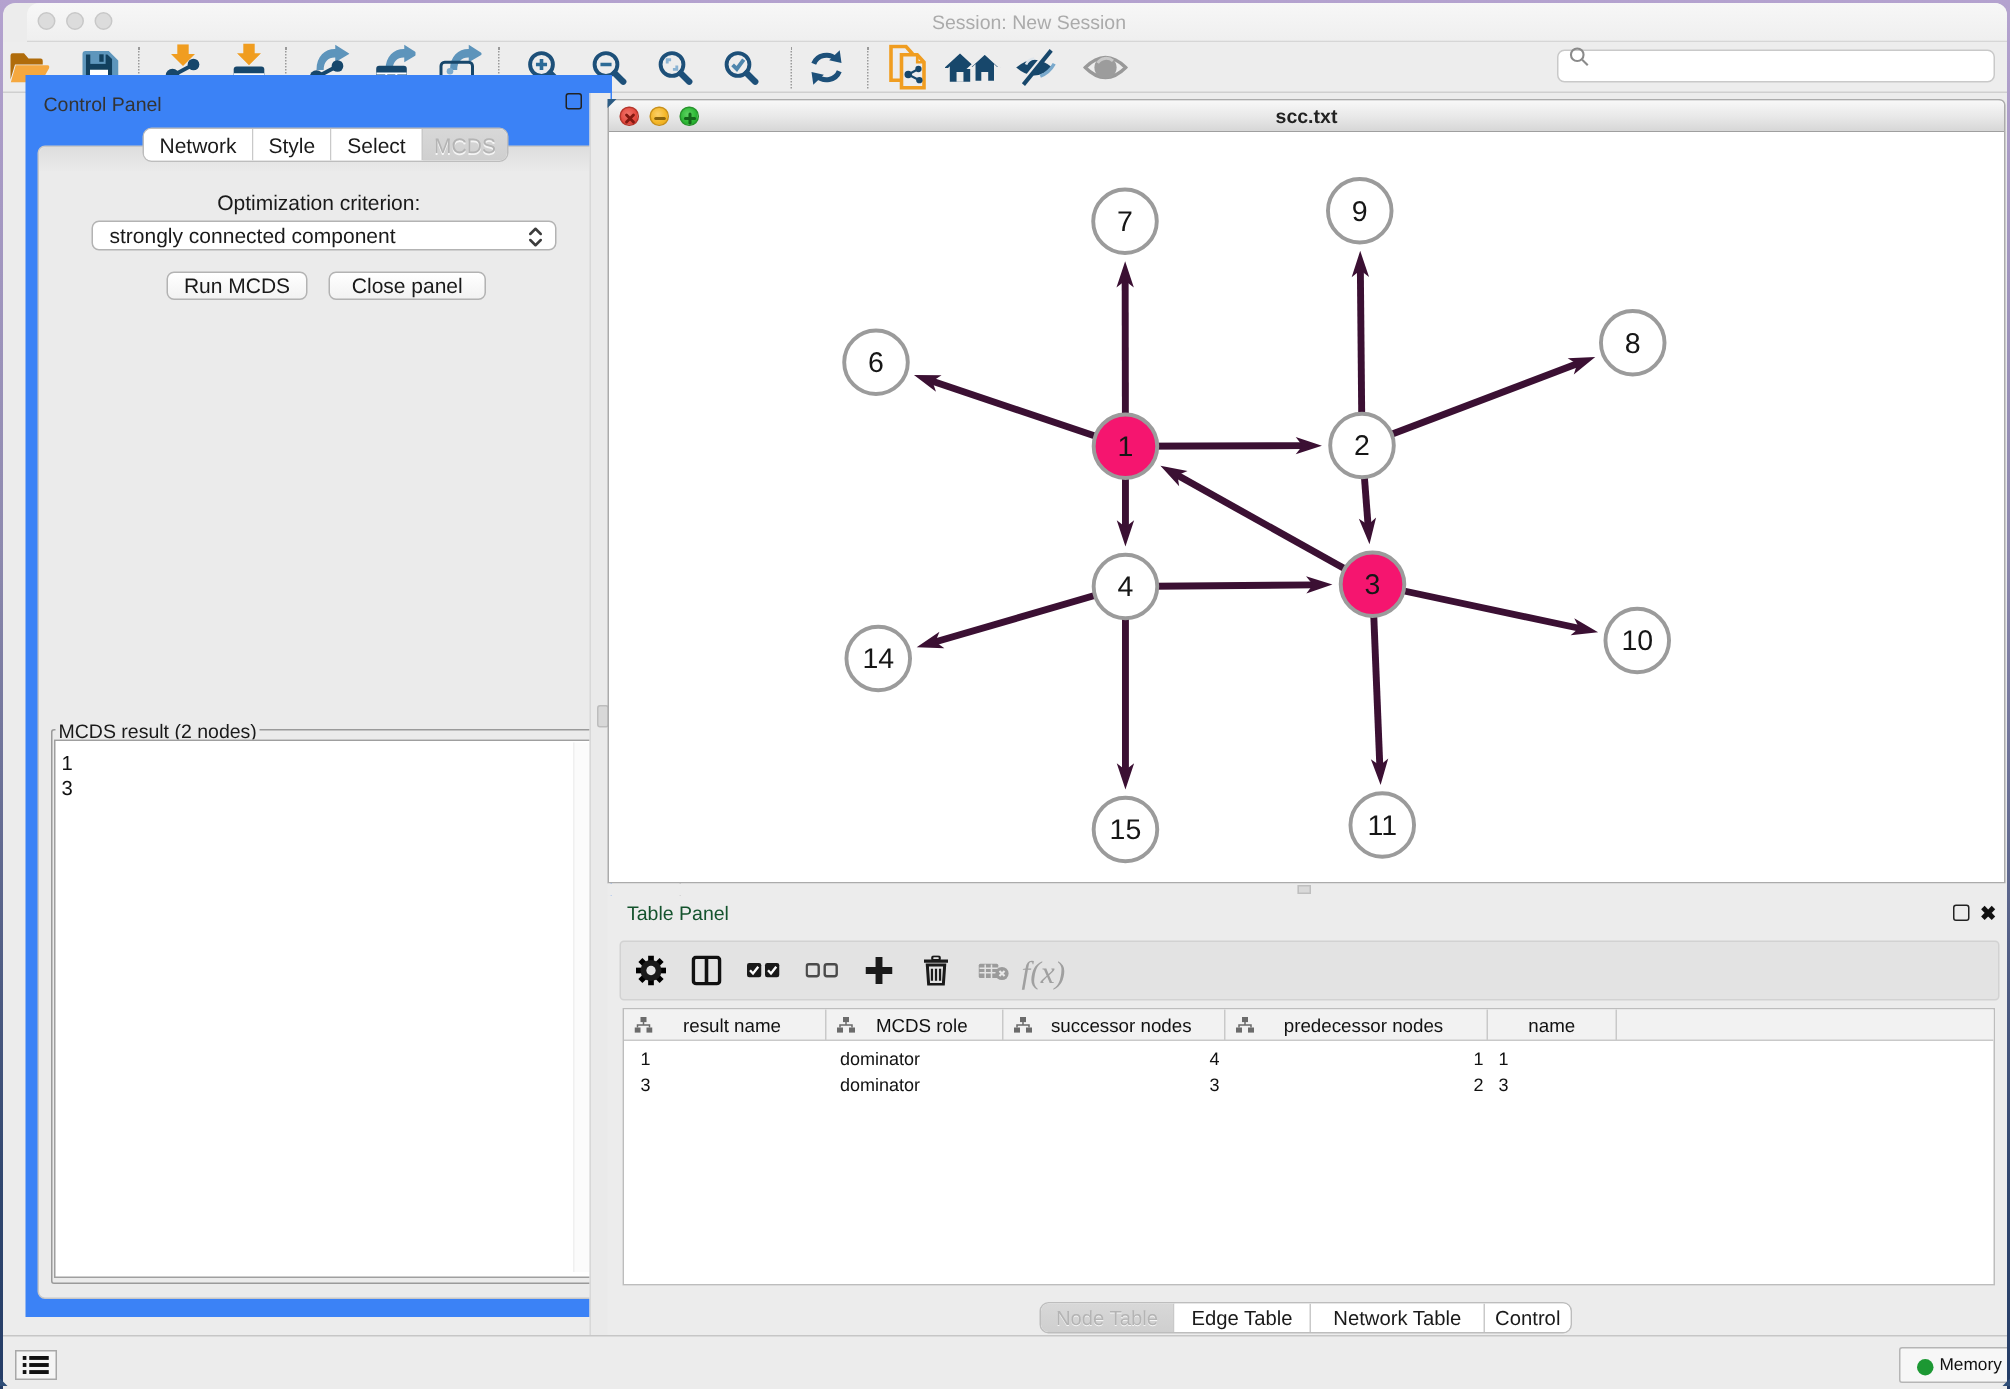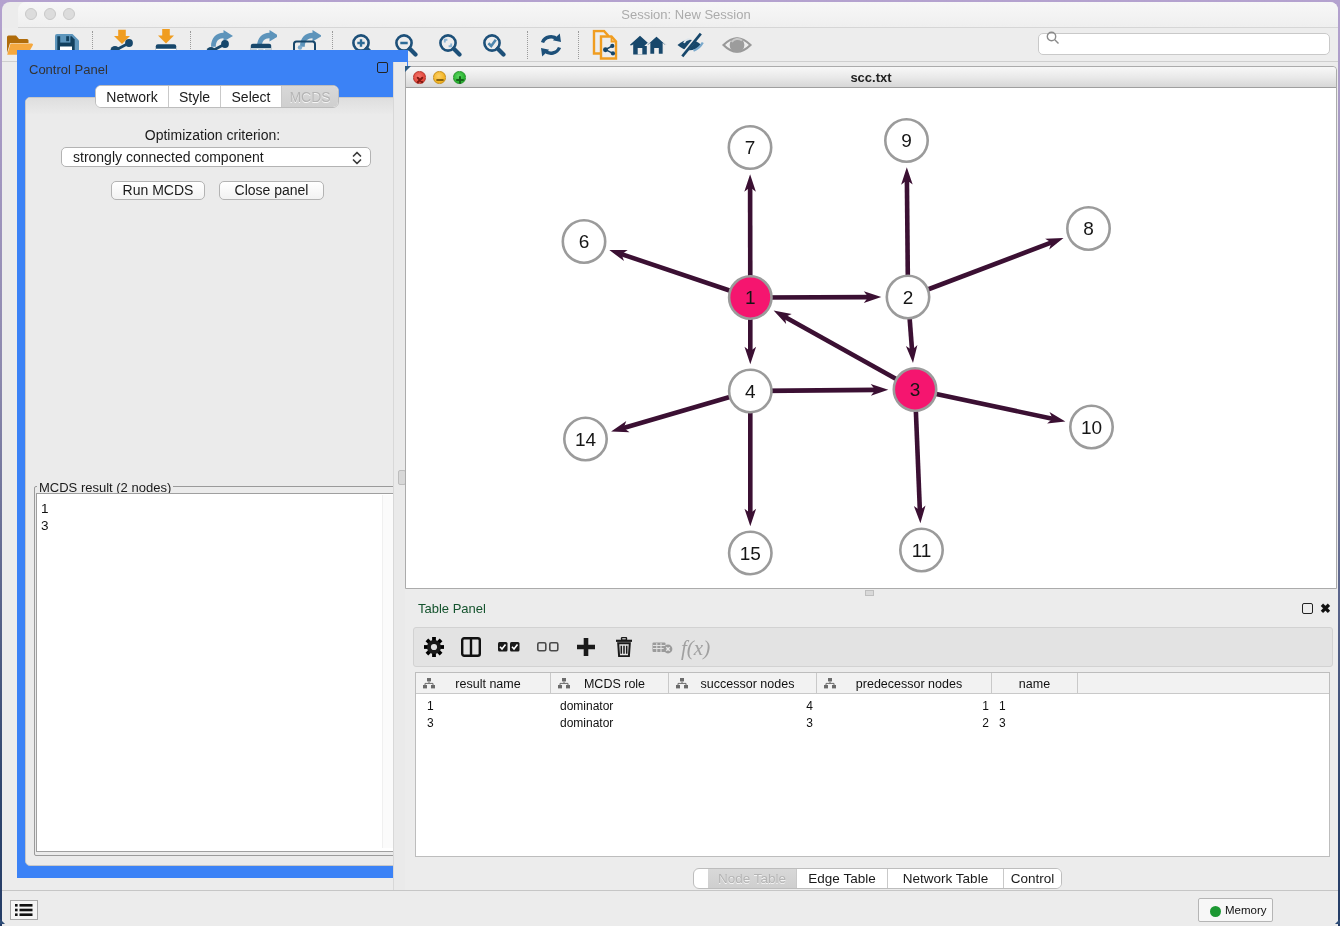--- a/index.html
+++ b/index.html
@@ -49,26 +49,26 @@
 #tpanel { position:absolute; left:403px; top:595px; width:933px; height:293px; background:#ececec; }
 #tpanel .hdr { position:absolute; left:13px; top:4px; font-size:13px; color:#14532d; }
 #ttoolbar { position:absolute; left:8px; top:30px; width:920px; height:40px; background:#e3e3e3; border:1px solid #d2d2d2; border-radius:3px; }
 #ttoolbar svg { position:absolute; top:50%; transform:translateY(-50%); }
 #ttable { position:absolute; left:10px; top:75px; width:915px; height:185px; background:#fff; border:1px solid #bdbdbd; font-size:12px; color:#111; }
 #thead { position:absolute; left:0; top:0; width:100%; height:21px; background:#f2f2f2; border-bottom:1px solid #c9c9c9; }
 .hc { position:absolute; top:0; height:21px; border-right:1px solid #c9c9c9; }
 .hc span { position:absolute; width:100%; text-align:center; top:4px; font-size:12.5px; color:#111; }
 .hc svg { position:absolute; left:7px; top:5px; }
 .cell { position:absolute; font-size:12px; color:#111; }
-#ttabs { left:288px; top:271px; height:20.5px;padding-left:14px; }
+#ttabs { left:288px; top:271px; height:20.5px; }
 #ttabs div { font-size:13.5px; }
 
 #statusbar { position:absolute; left:0; top:888px; width:1336px; height:36px; background:#ececec; border-top:1px solid #c6c6c6; }
 #listbtn { position:absolute; left:8px; top:9px; width:28px; height:20px; background:#f5f5f5; border:1px solid #a8a8a8; }
-#membtn { position:absolute; left:1196px; top:7px; width:75px; height:24px; background:#f7f7f7; border:1px solid #b5b5b5; border-radius:2px; font-size:12px; color:#111; }
+#membtn { position:absolute; left:1264px; top:7px; width:75px; height:24px; background:#f7f7f7; border:1px solid #b5b5b5; border-radius:2px; font-size:12px; color:#111; }
 #membtn .dot { position:absolute; left:11px; top:6.5px; width:11px; height:11px; border-radius:50%; background:#1c9833; }
 #membtn .t { position:absolute; left:26px; top:5px; font-size:11.5px; }
 </style>
 </head>
 <body>
 <div id="win">
   <div id="titlebar">
     <div class="tl" style="left:6.5px"></div>
     <div class="tl" style="left:25.5px"></div>
     <div class="tl" style="left:44.5px"></div>

